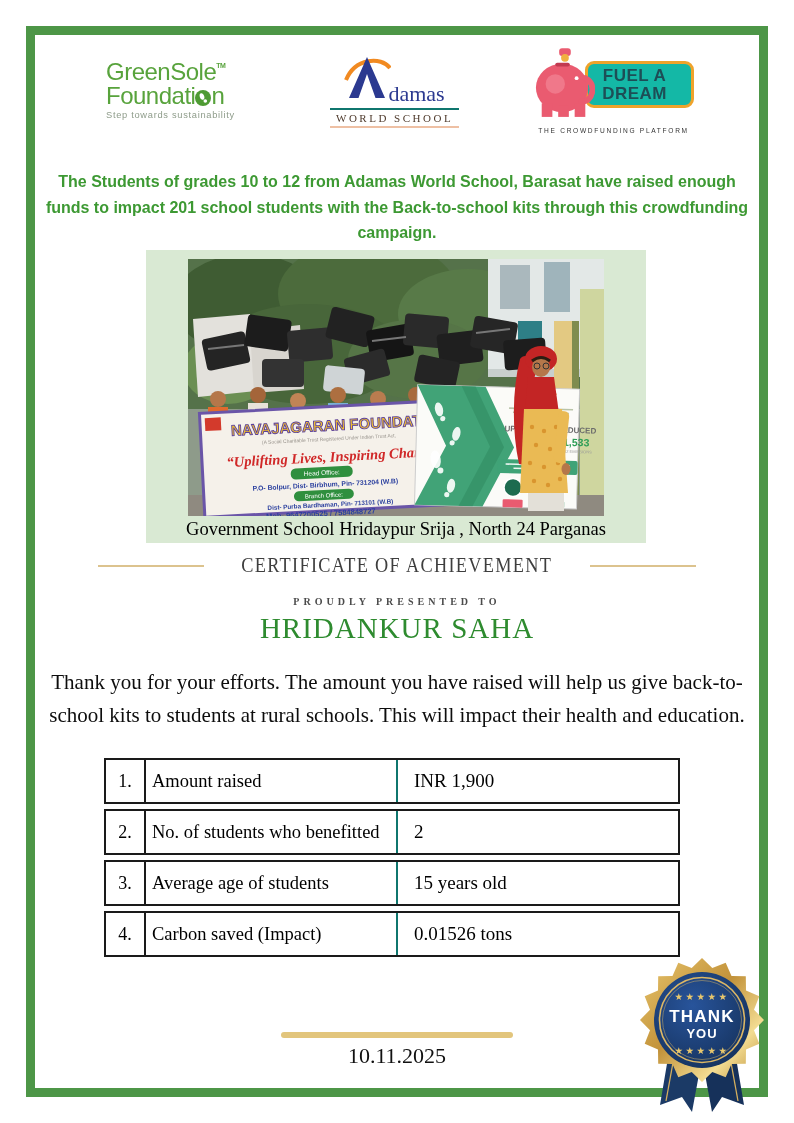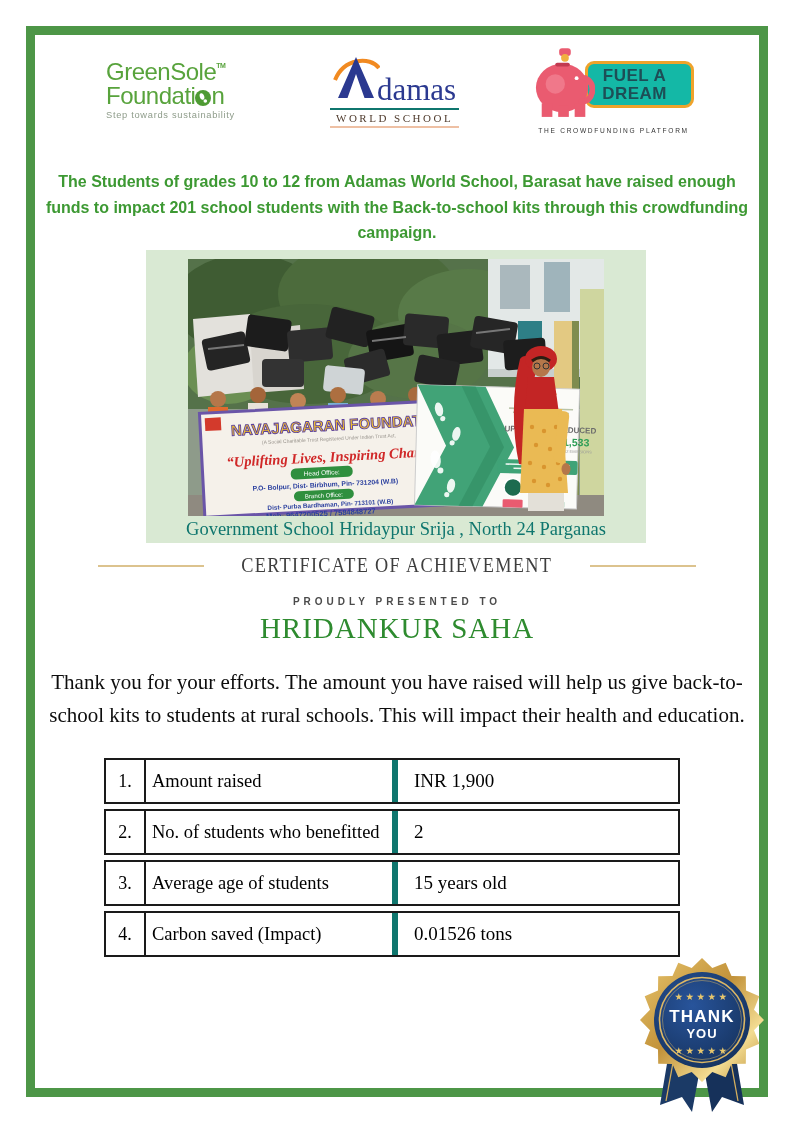--- a/index.html
+++ b/index.html
@@ -23,21 +23,21 @@
     display: flex; justify-content: space-between; align-items: center; height: 84px;
   }
   .gs { width: 150px; }
   .gs-name { font-family: "Liberation Sans", sans-serif; color: #58a33c; font-size: 24px; line-height: 0.98; letter-spacing: -0.5px; }
   .gs-tm { font-size: 7px; vertical-align: 12px; color: #58a33c; font-weight: bold; }
   .gs-foot { display:inline-block; width:16px; height:16px; vertical-align:-2px; }
   .gs-tag { font-family: "Liberation Sans", sans-serif; font-size: 9.3px; color: #8e9c8a; letter-spacing: 0.7px; margin-top: 3px; white-space: nowrap; }
 
   .ad { text-align: center; }
   .ad-main { display: flex; align-items: flex-end; justify-content: center; }
-  .ad-rest { font-family: "Liberation Serif", serif; color: #2b3990; font-size: 31px; line-height: 0.9; margin-left: -3px; }
+  .ad-rest { font-family: "Liberation Serif", serif; color: #2b3990; font-size: 22px; line-height: 0.9; margin-left: -3px; }
   .ad-sub {
     margin-top: 4px; display: inline-block;
     border-top: 2px solid #0f766e; border-bottom: 2px solid #eec0a4;
     padding: 2px 6px; font-size: 11px; letter-spacing: 2.5px; color: #4e3a2c; white-space: nowrap;
   }
 
   .fad { text-align: center; }
   .fad-wrap { display: flex; align-items: center; }
   .fad-eleph { margin-right: -10px; position: relative; z-index: 2; }
   .fad-box { border: 3.5px solid #efa32b; border-radius: 9px; padding: 3px 24px 3px 14px; background: #14b8a6; }
@@ -48,36 +48,36 @@
   .statement {
     position: absolute; top: 169px; left: 44px; right: 44px;
     text-align: center;
     font-family: "Liberation Sans", sans-serif; font-weight: bold;
     font-size: 16px; line-height: 1.6; color: #3d9933;
   }
 
   
   .photo-frame { position: absolute; top: 250px; left: 146px; width: 500px; height: 293px; background: #d9e9d3; }
   .photo { display: block; margin: 9px auto 0; }
-  .photo-caption { text-align: center; font-size: 18.5px; color: #0f766e; margin-top: 3px; }
+  .photo-caption { text-align: center; font-size: 18.5px; color: #000000; margin-top: 3px; }
 
   
   .heading-row { position: absolute; top: 553px; left: 0; right: 0; display: flex; align-items: center; justify-content: center; gap: 14px; }
   .h-line { width: 106px; height: 2px; background: #dcc38e; }
   .h-text { font-size: 21px; letter-spacing: 1.5px; color: #3e3e3e; transform: scaleX(0.87); white-space: nowrap; }
 
-  .presented { position: absolute; top: 596px; width: 100%; text-align: center; font-family: Liberation Sans, sans-serif; font-size: 10px; letter-spacing: 4px; color: #4b4b4b; font-weight: 600; }
+  .presented { position: absolute; top: 596px; width: 100%; text-align: center; font-family: Liberation Serif, serif; font-size: 10px; letter-spacing: 4px; color: #4b4b4b; font-weight: 600; }
   .recipient { position: absolute; top: 612px; width: 100%; text-align: center; font-size: 29px; color: #2e8b2f; letter-spacing: 1px; }
   .message { position: absolute; top: 666px; left: 28px; right: 28px; text-align: center; font-size: 21px; line-height: 1.55; color: #0d0d0d; }
 
   
   .impact-table { position: absolute; top: 758px; left: 104px; width: 576px; display: flex; flex-direction: column; gap: 5px; }
   .t-row { display: flex; height: 46px; border: 2px solid #1a1a1a; background: #fff; }
   .t-num { width: 40px; display: flex; align-items: center; justify-content: center; font-size: 18px; border-right: 2px solid #1a1a1a; }
-  .t-label { width: 252px; display: flex; align-items: center; padding-left: 6px; font-size: 18.5px; border-right: 6px solid #0f766e; white-space: nowrap; overflow: hidden; }
+  .t-label { width: 252px; display: flex; align-items: center; padding-left: 6px; font-size: 18.5px; border-right: 2px solid #0f766e; white-space: nowrap; overflow: hidden; }
   .t-value { flex: 1; display: flex; align-items: center; padding-left: 16px; font-size: 19px; }
 
   
   .date-block { position: absolute; top: 1032px; left: 0; right: 0; text-align: center; }
   .date-line { width: 232px; height: 6px; border-radius: 3px; background: #e2c57c; margin: 0 auto; }
   .date-text { font-size: 22px; color: #111; margin-top: 5px; }
 
   
   .badge { position: absolute; left: 636px; top: 958px; width: 132px; height: 156px; z-index: 5; }
 </style>
@@ -312,20 +312,24 @@
       <div class="t-label">Average age of students</div>
       <div class="t-value">15 years old</div>
     </div>
     <div class="t-row">
       <div class="t-num">4.</div>
       <div class="t-label">Carbon saved (Impact)</div>
       <div class="t-value">0.01526 tons</div>
     </div>
   </div>
 
+  <div class="date-block">
+    <div class="date-line"></div>
+    <div class="date-text">10.11.2025</div>
+  </div>
 
   <svg class="badge" viewBox="0 0 132 156">
     <defs>
       <linearGradient id="goldG" x1="0" y1="0" x2="1" y2="1">
         <stop offset="0" stop-color="#e9c66e"></stop>
         <stop offset="0.45" stop-color="#c2923a"></stop>
         <stop offset="0.75" stop-color="#f3dc92"></stop>
         <stop offset="1" stop-color="#b88a33"></stop>
       </linearGradient>
       <radialGradient id="navyG" cx="0.4" cy="0.35" r="0.85">

